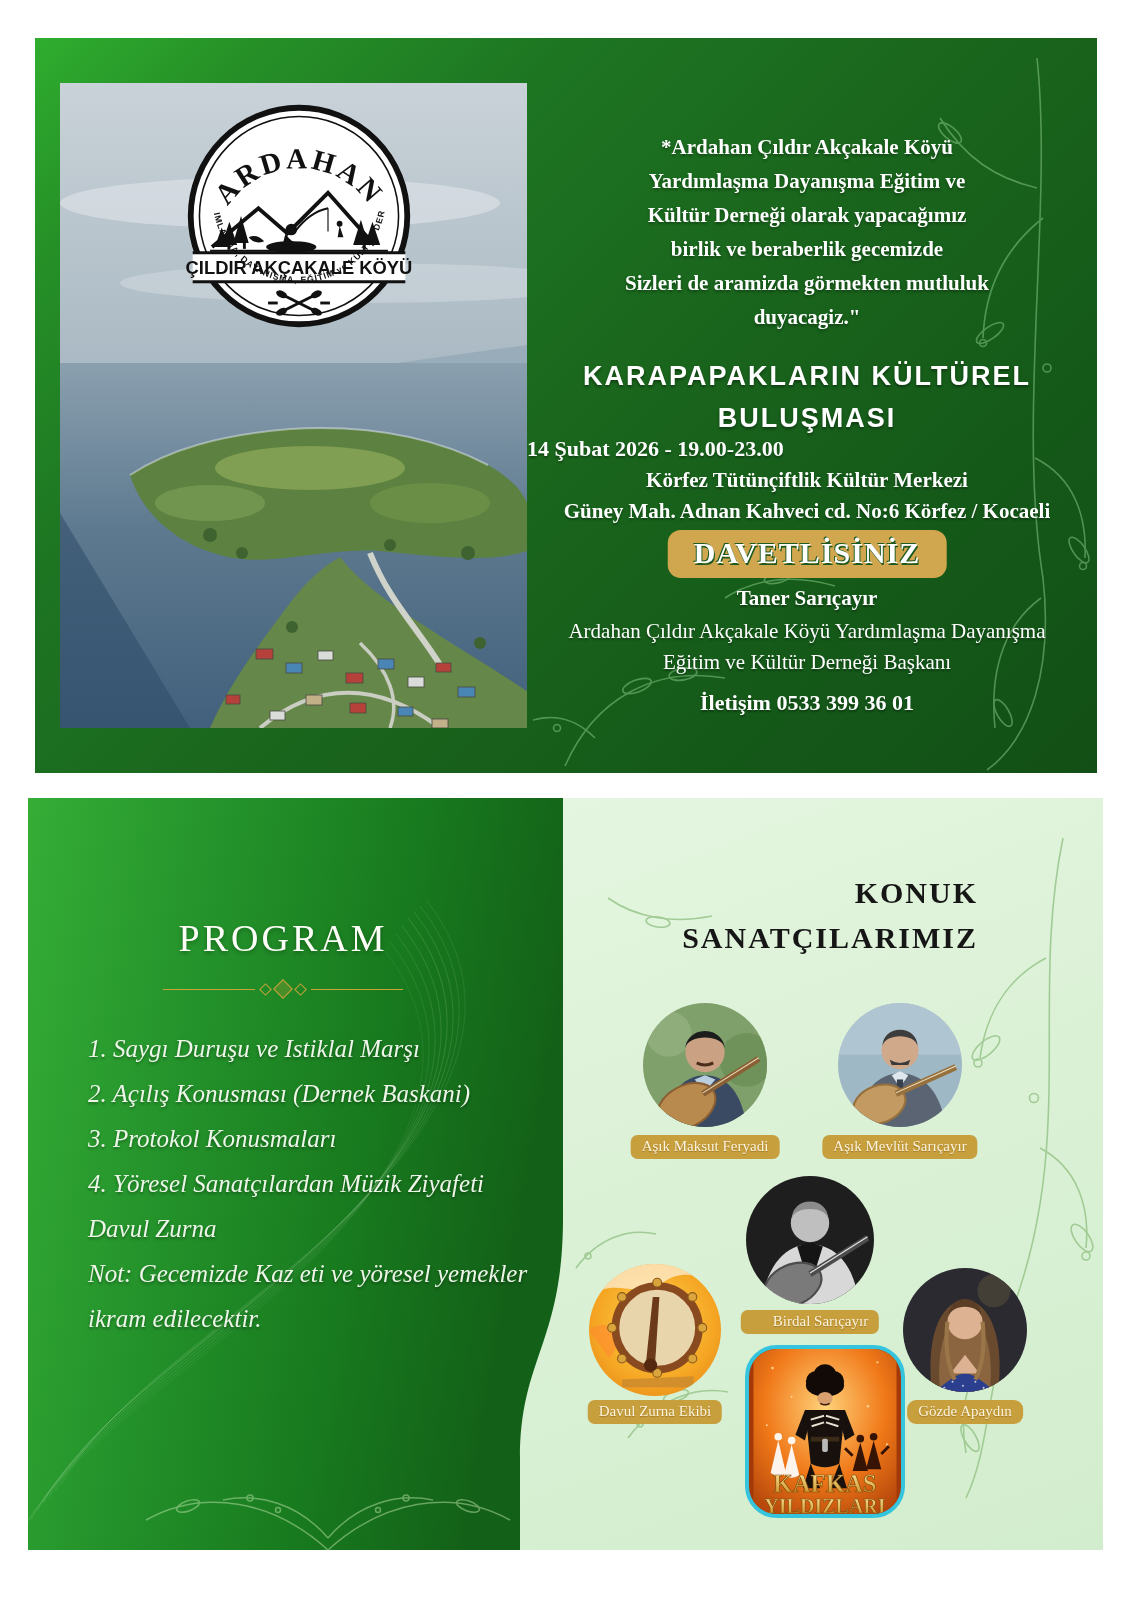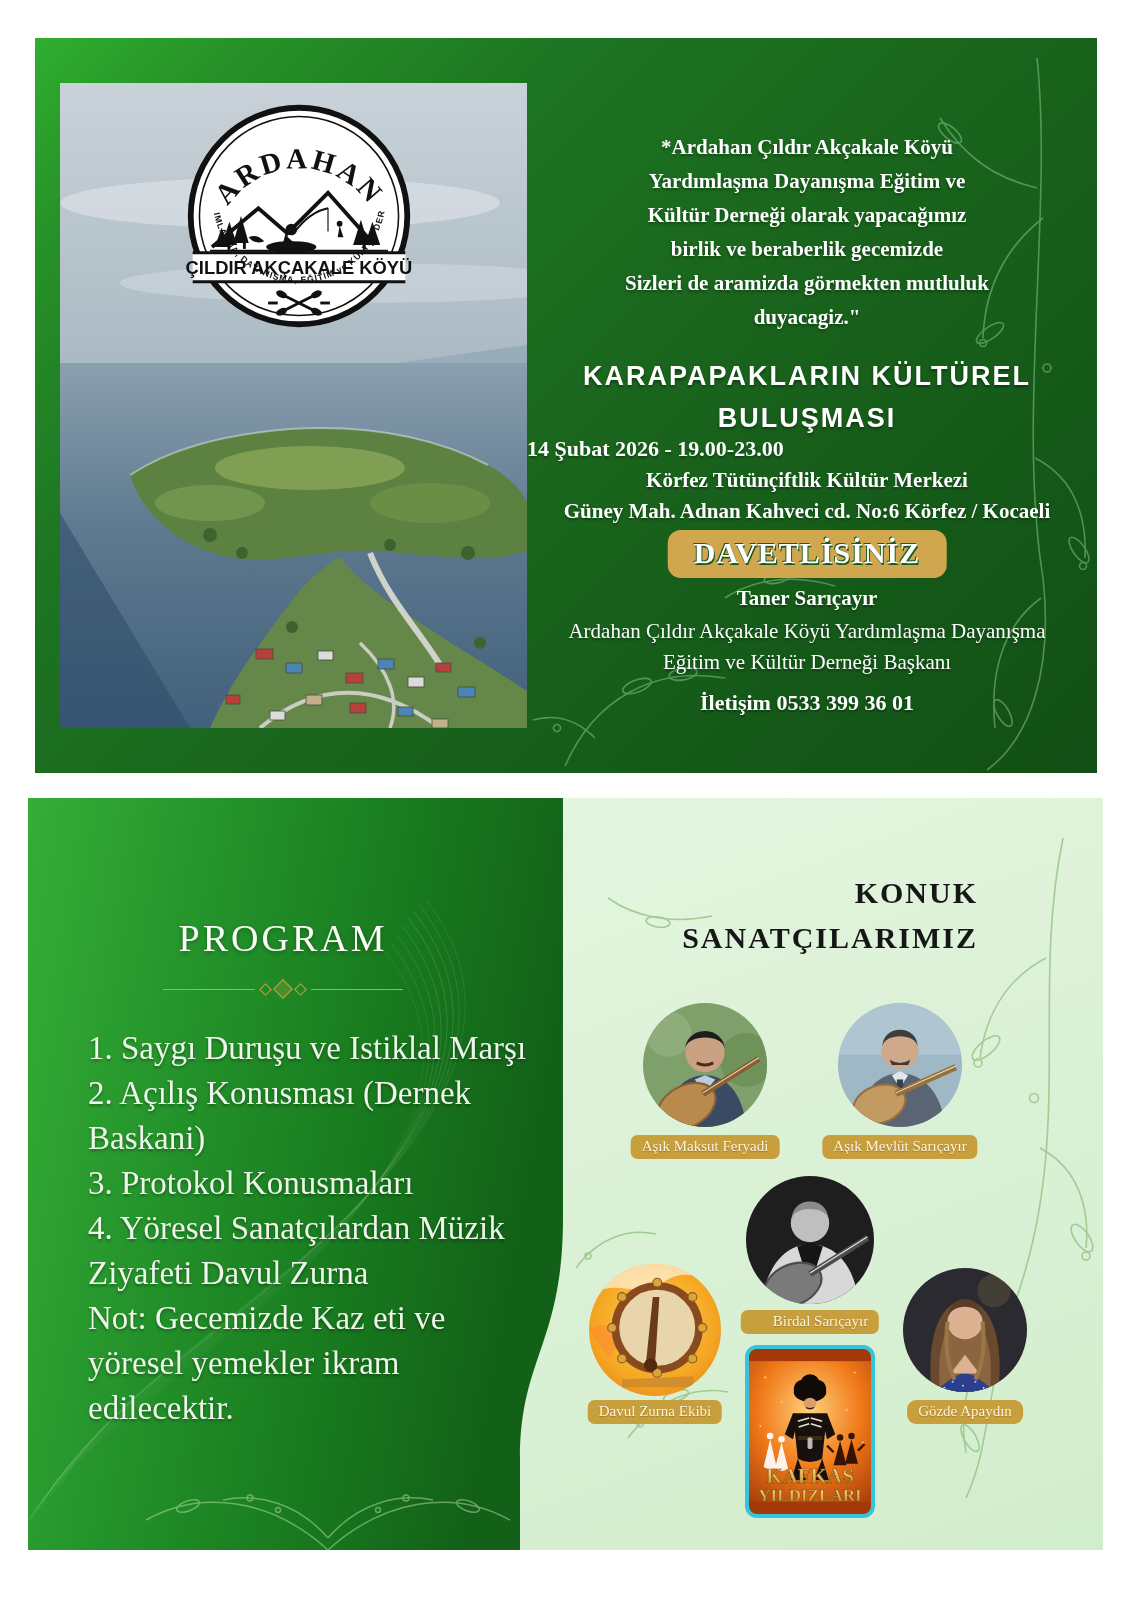--- a/index.html
+++ b/index.html
@@ -61,39 +61,40 @@
   .program-divider{
     position:absolute;left:135px;top:182px;width:240px;height:18px;z-index:2;
     display:flex;align-items:center;justify-content:center;gap:6px;
   }
   .program-divider .rule{flex:1;height:1px;background:#c9a23a;}
   .dia{display:inline-block;transform:rotate(45deg);}
   .dia-small{width:7px;height:7px;border:1px solid #c9a23a;}
   .dia-big{width:12px;height:12px;border:1px solid #c9a23a;background:rgba(201,162,58,.25);}
   .program-list{
     position:absolute;left:60px;top:228px;width:452px;z-index:2;
-    color:#eef6ea;font-size:33px;line-height:45px;
+    color:#eef6ea;font-size:25px;line-height:45px;
     text-shadow:0 2px 3px rgba(0,0,0,.35);
+    font-style:italic;
   }
   .program-list p{margin:0;}
   .guests-heading{
     position:absolute;left:600px;top:72px;width:350px;text-align:right;z-index:2;
     color:#161616;font-weight:bold;font-size:30px;line-height:45px;letter-spacing:2px;white-space:pre-line;
   }
   .artist-photo{position:absolute;border-radius:50%;overflow:hidden;z-index:2;}
   .artist-photo svg{display:block;width:100%;height:100%;}
   .artist-caption{
     position:absolute;transform:translateX(-50%);z-index:3;
     background:#c79f3d;color:#fdf4dd;border-radius:7px;
     font-size:15px;padding:3px 11px 4px;white-space:nowrap;
     text-shadow:0 1px 1px rgba(90,60,0,.4);
   }
   .kafkas-poster{
-    position:absolute;left:717px;top:547px;width:130px;height:173px;z-index:2;
-    border-radius:12px;border:4px solid #35c4de;overflow:hidden;background:#a33808;
+    position:absolute;left:717px;top:547px;width:160px;height:173px;z-index:2;
+    border-radius:32px;border:4px solid #35c4de;overflow:hidden;background:#a33808;
     box-sizing:border-box;
   }
   .kafkas-poster svg{display:block;width:100%;height:100%;}
 </style>
 </head>
 <body>
 
 <div class="invite-card">
 
   <svg class="invite-decor" viewBox="0 0 1062 735" fill="none">

